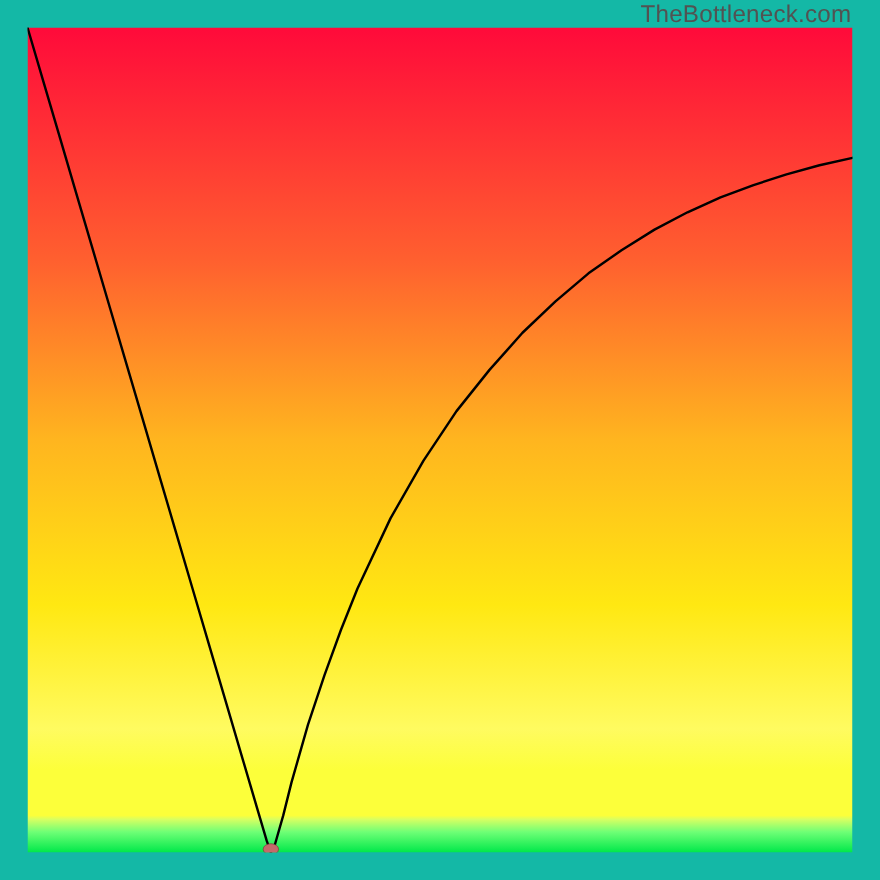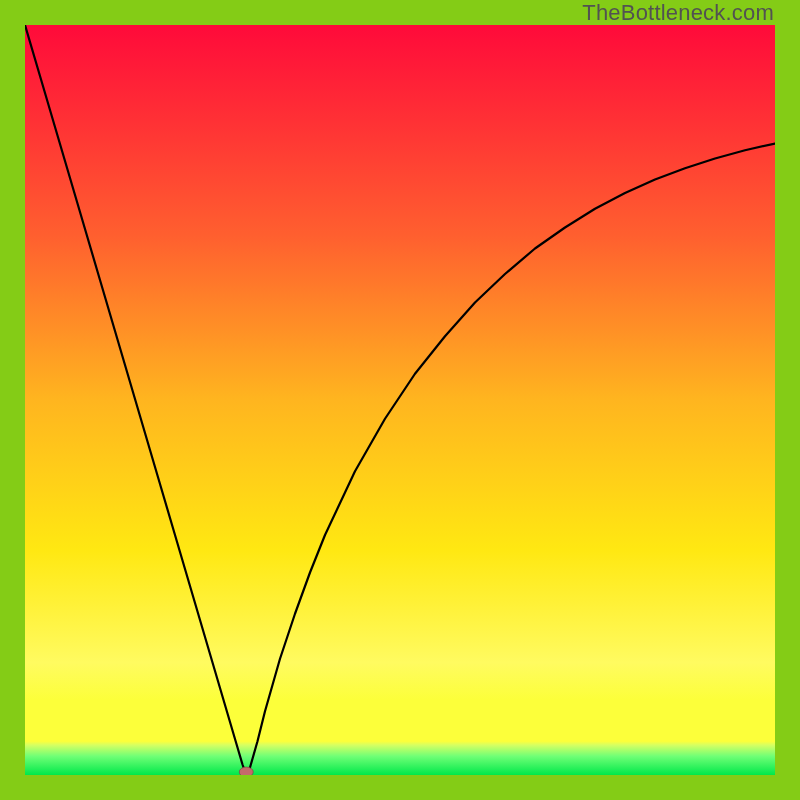--- a/index.html
+++ b/index.html
@@ -1,20 +1,20 @@
 <!DOCTYPE html>
 <html><head>
 <meta charset="utf-8">
 <style>
   * { margin: 0; padding: 0; box-sizing: border-box; }
   html, body { width: 800px; height: 800px; overflow: hidden; background: #000; }
   .outer {
     width: 800px;
     height: 800px;
-    background: #84cc16;
+    background: #14b8a6;
     position: relative;
   }
   .plot-area {
     position: absolute;
     left: 25px;
     top: 25px;
     width: 750px;
     height: 750px;
   }
   .watermark {

